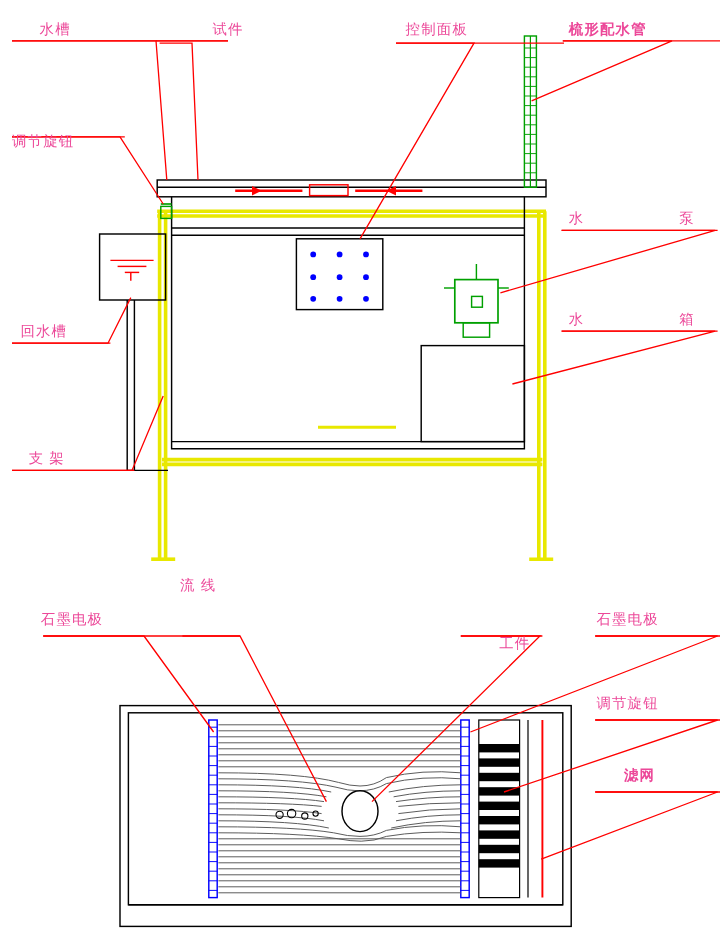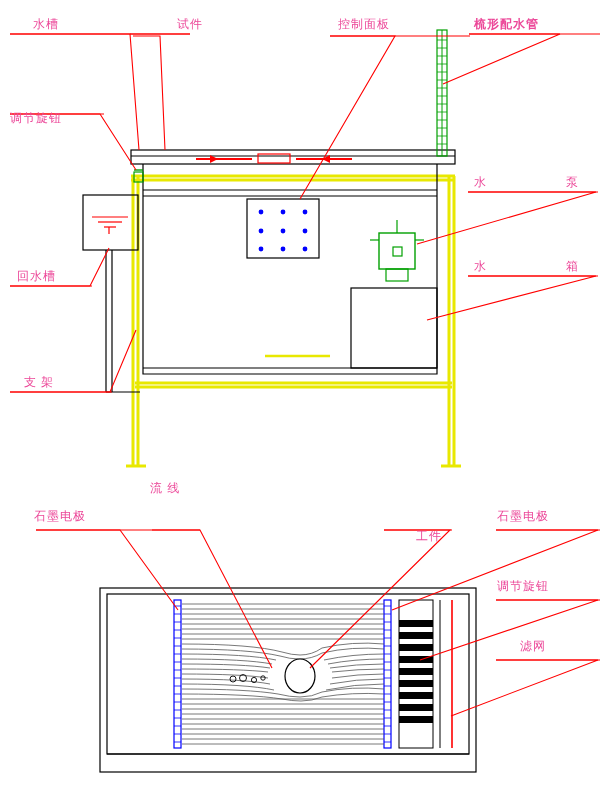--- a/index.html
+++ b/index.html
@@ -327,15 +327,15 @@
   <div class="lbl" style="left:474px; top:174px;">水</div>
   <div class="lbl" style="left:566px; top:174px;">泵</div>
   <div class="lbl" style="left:474px; top:258px;">水</div>
   <div class="lbl" style="left:566px; top:258px;">箱</div>
 
   <div class="lbl" style="left:34px; top:508px;">石墨电极</div>
   <div class="lbl" style="left:150px; top:480px;">流 线</div>
   <div class="lbl" style="left:388px; top:528px;margin-left:28px;">工件</div>
   <div class="lbl" style="left:497px; top:508px;">石墨电极</div>
   <div class="lbl" style="left:497px; top:578px;">调节旋钮</div>
-  <div class="lbl" style="left:520px; top:638px;">滤网</div>
+  <div class="lbl" style="left:520px; top:638px;font-weight:bold;">滤网</div>
 
 </div>
 
 </body></html>

